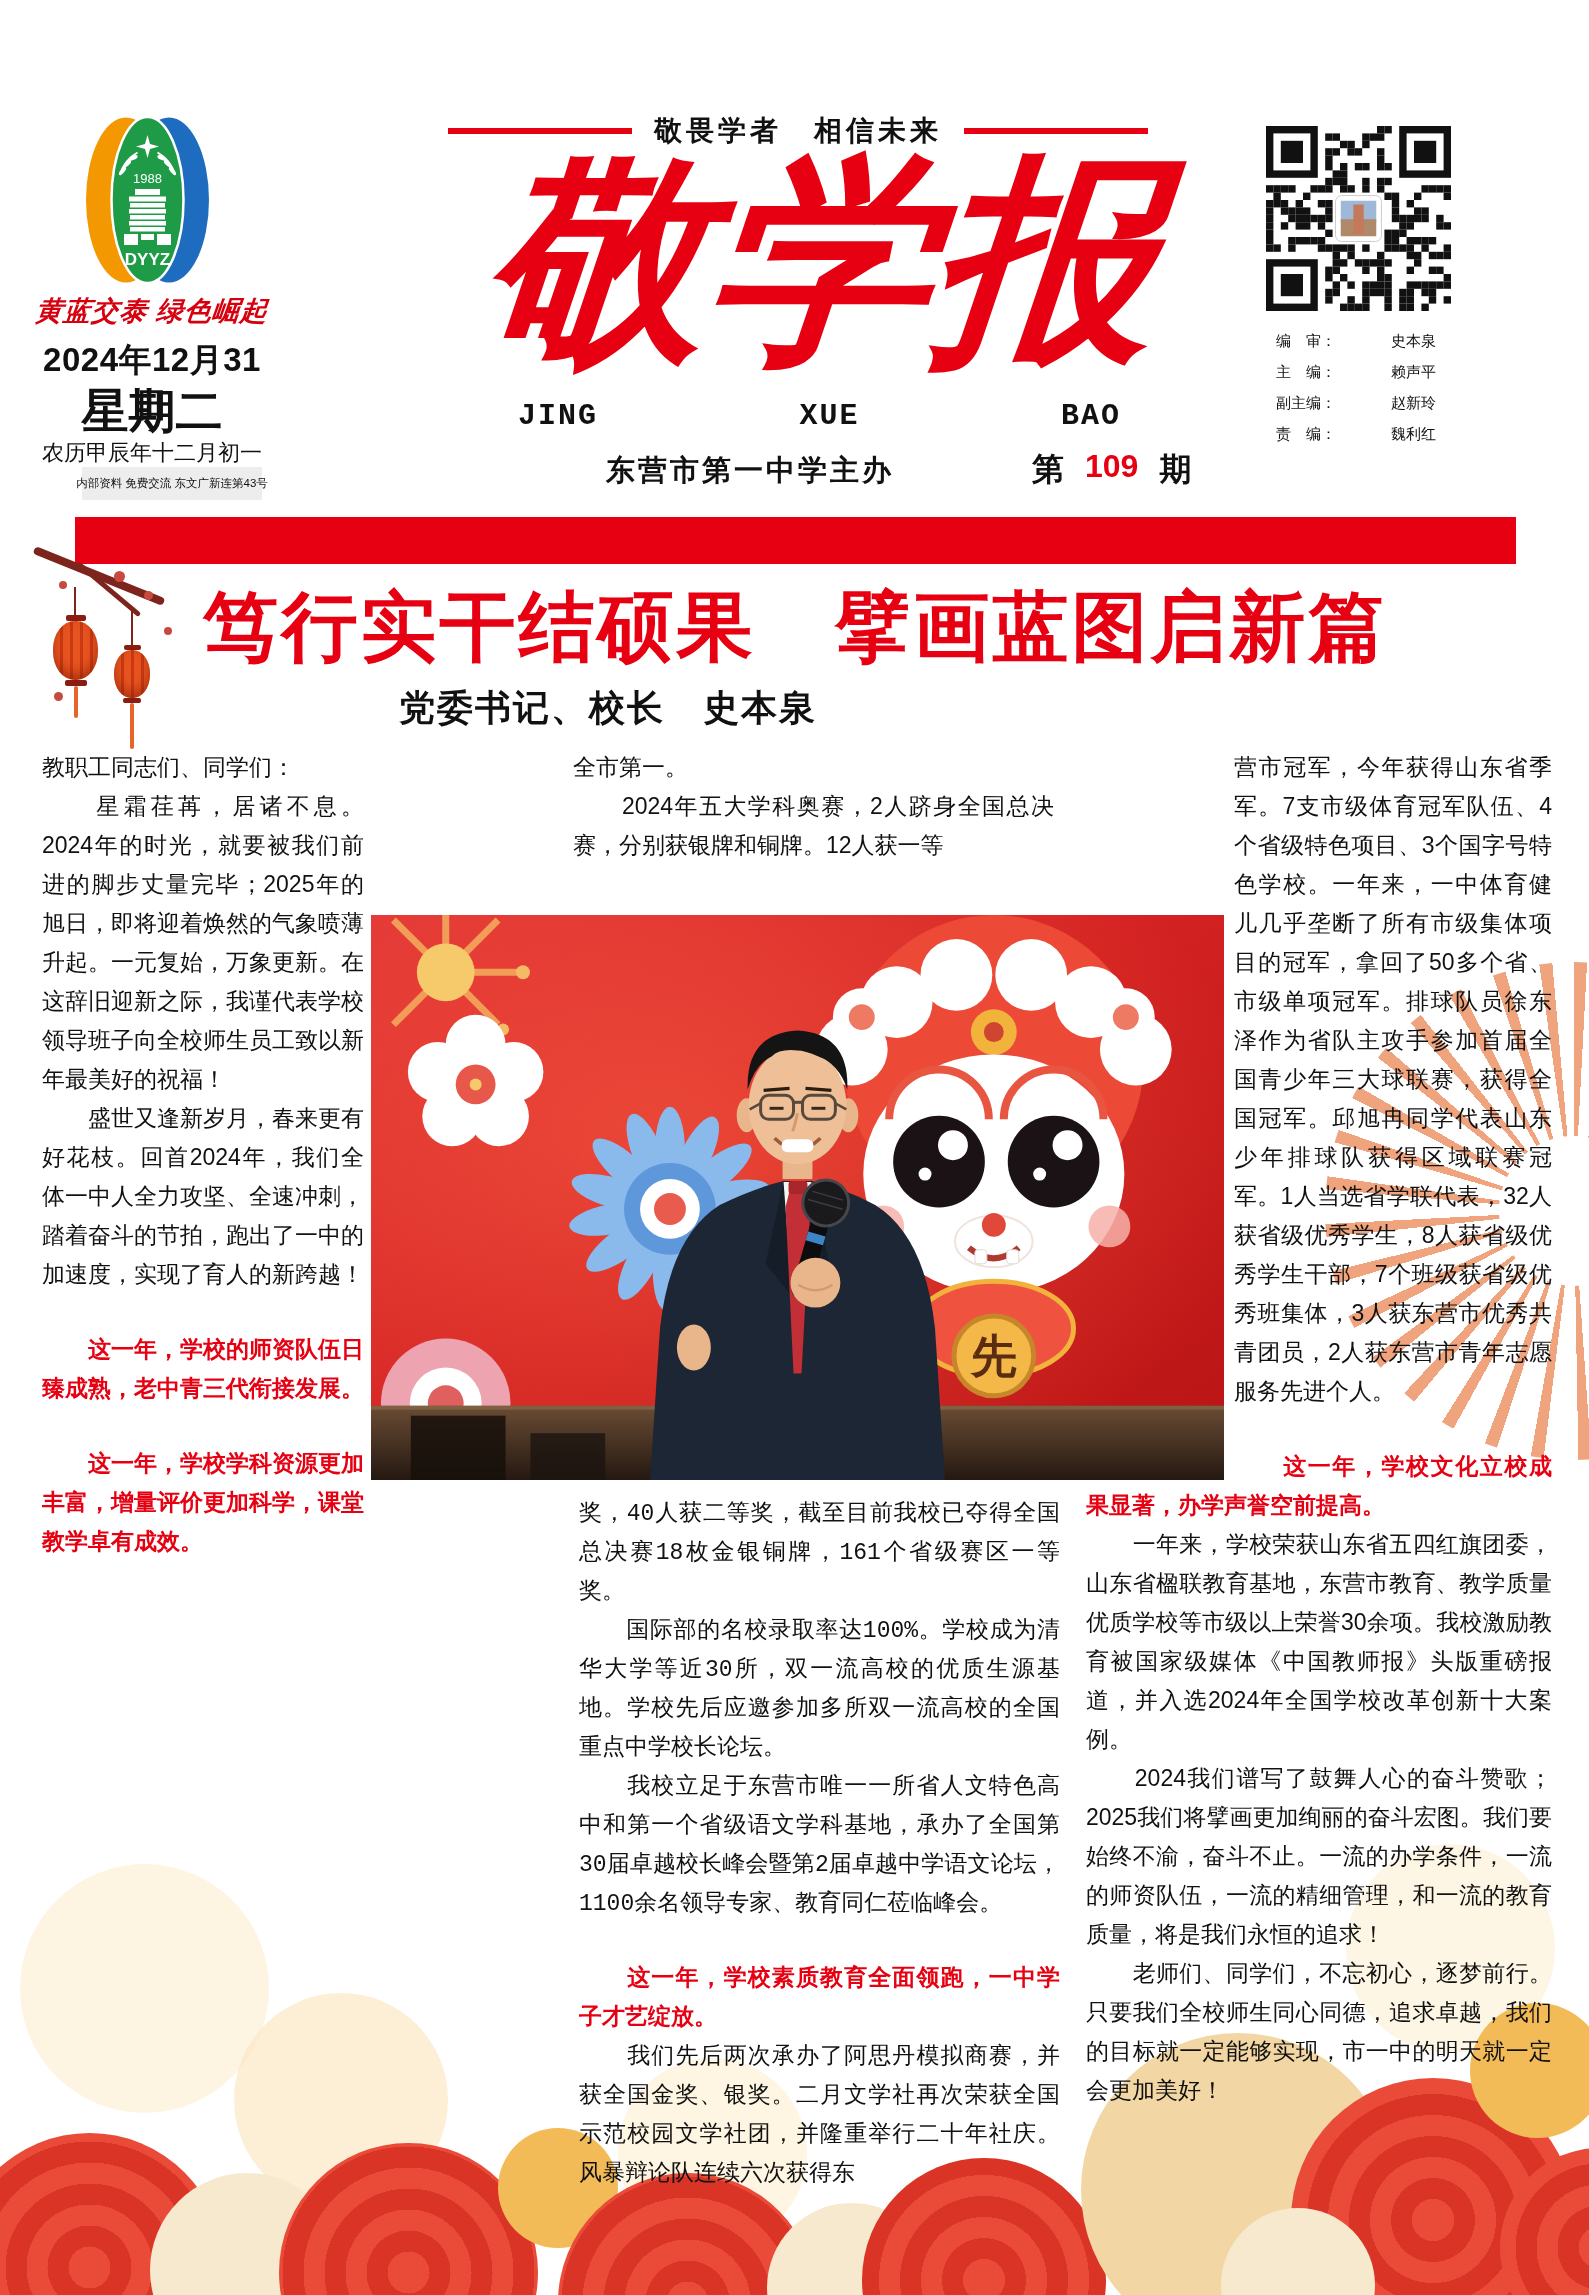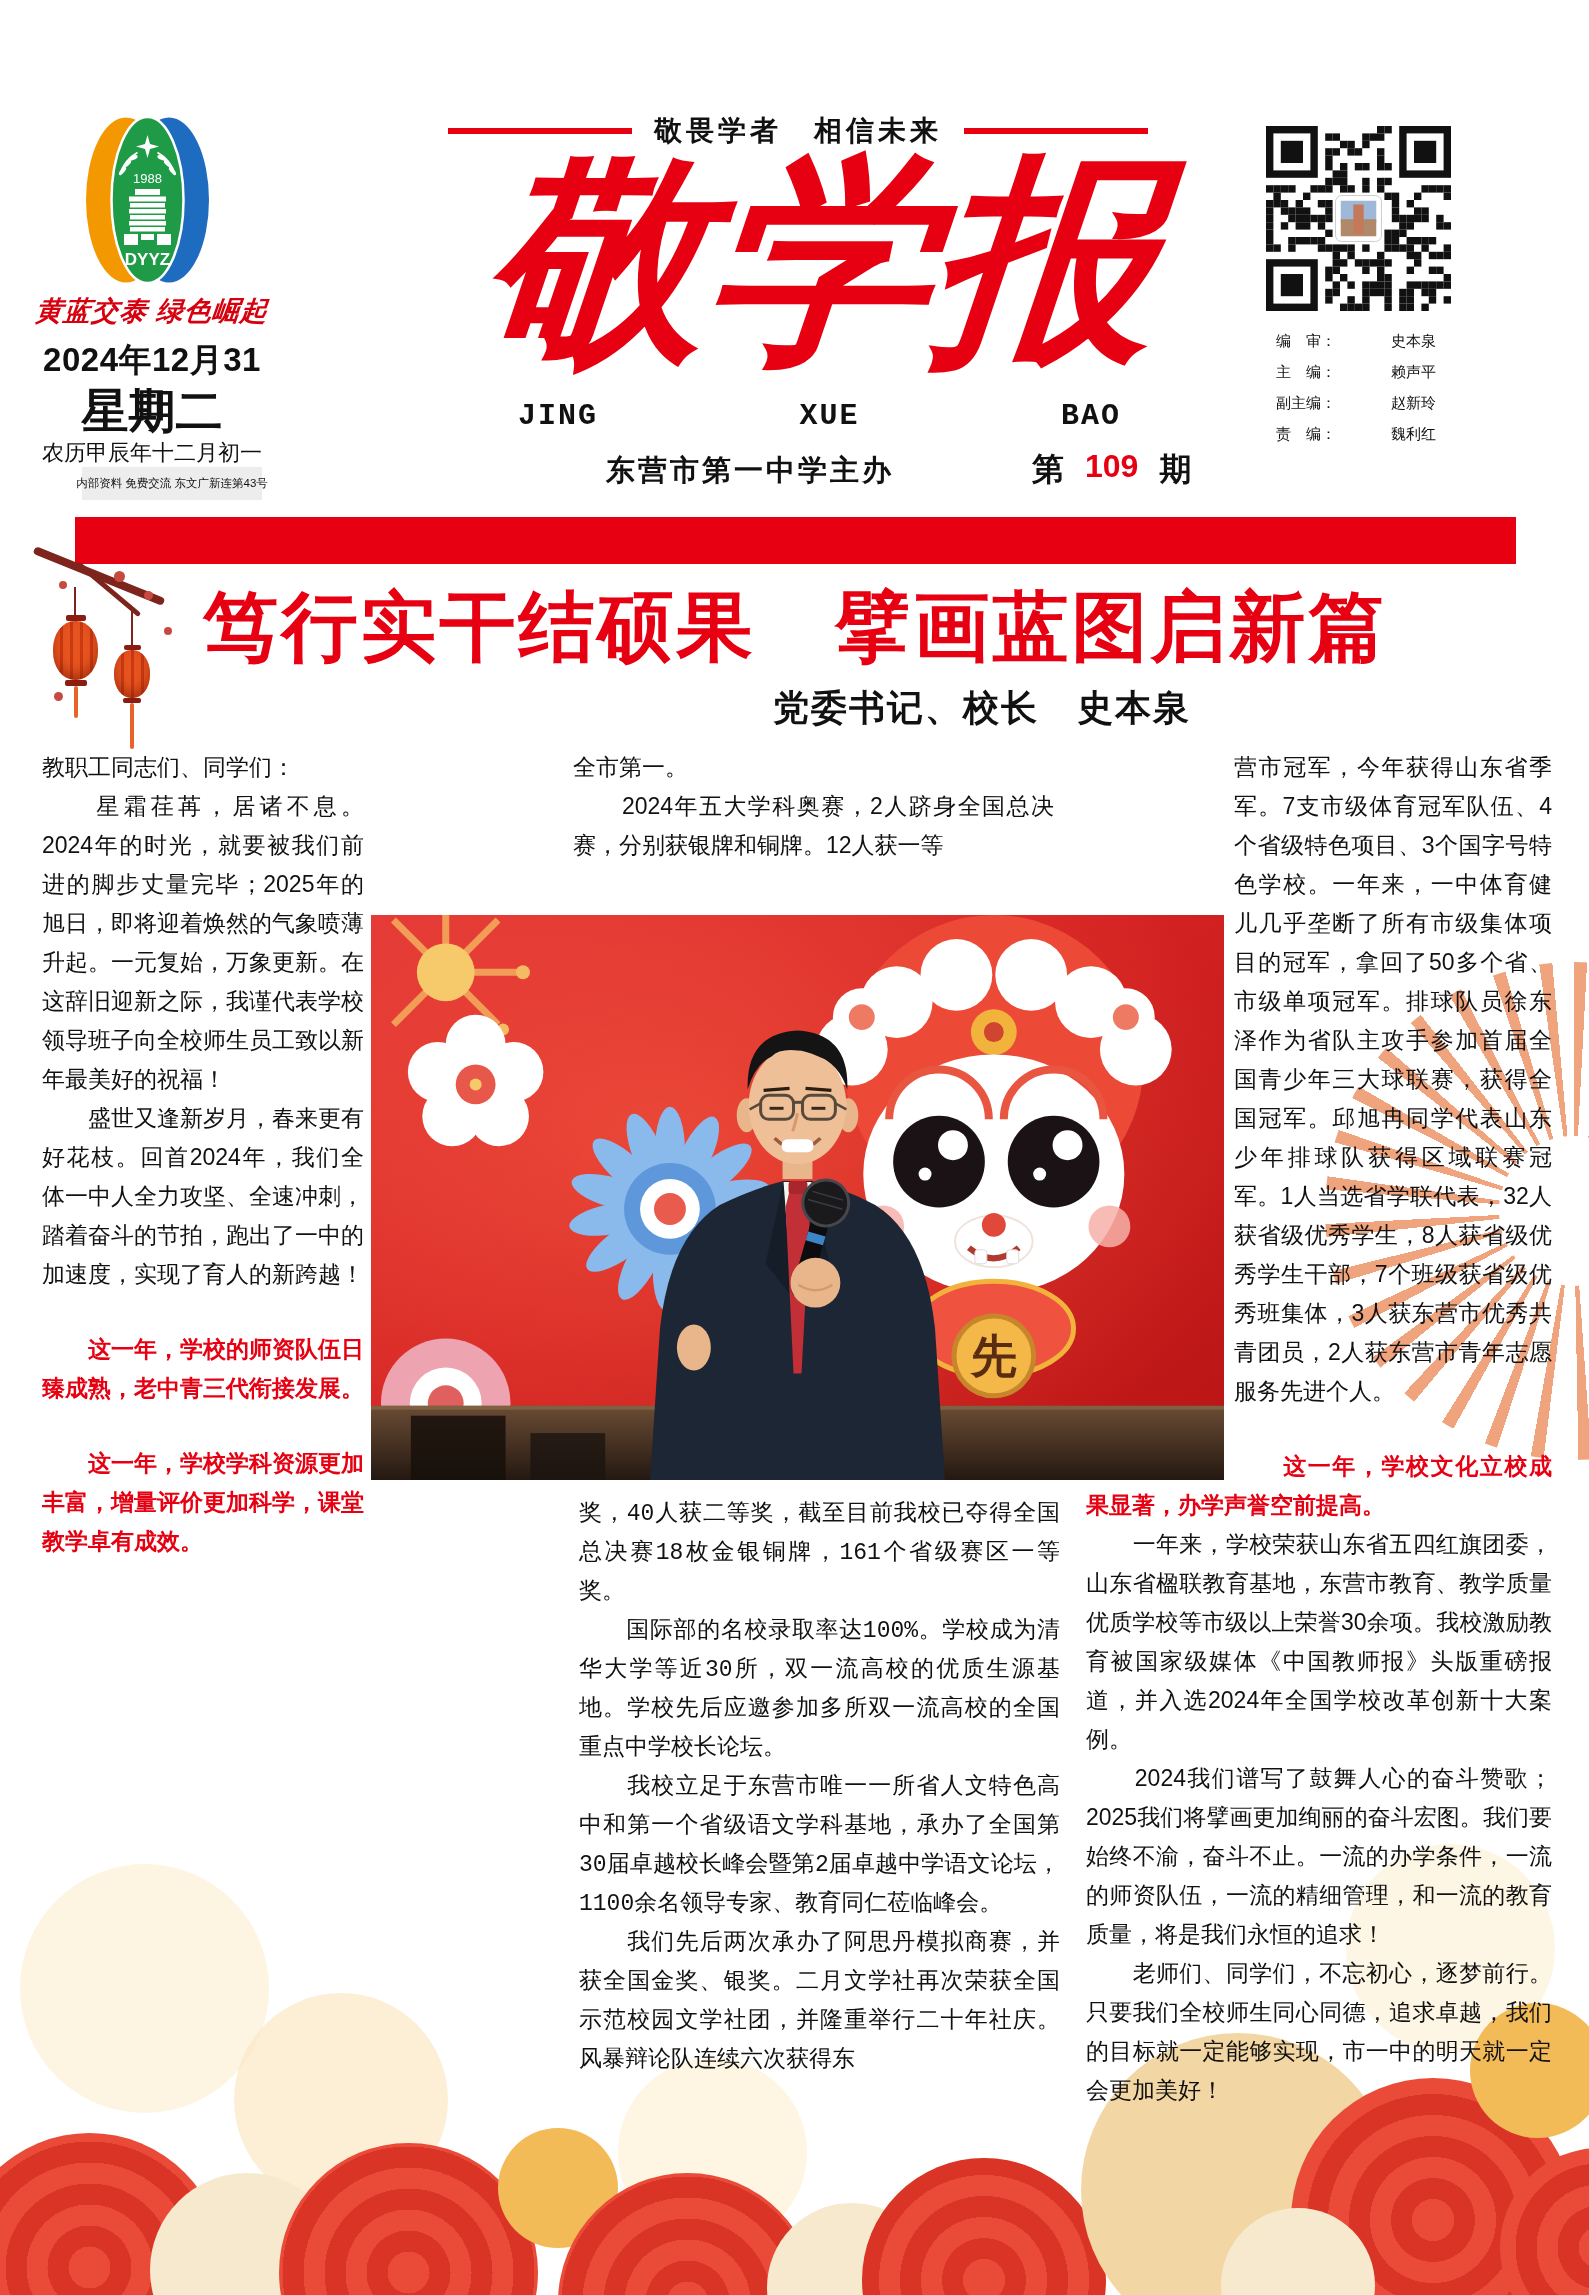--- a/index.html
+++ b/index.html
@@ -34,21 +34,21 @@
   .qr{left:1266px;top:126px;width:185px;height:185px;z-index:3;}
   .editorial{left:1276px;top:325px;z-index:3;font-size:15px;line-height:31px;}
   .editorial .row{display:flex;}
   .editorial .role{width:115px;white-space:nowrap;}
   .editorial .name{white-space:nowrap;}
 
   
   .red-bar{left:75px;top:517px;width:1441px;height:47px;background:#e60012;z-index:2;}
   .headline{left:150px;top:577px;width:1290px;text-align:center;font-size:76px;font-weight:bold;
             color:#e60012;letter-spacing:3px;white-space:nowrap;z-index:3;}
-  .subheadline{left:399px;top:684px;width:792px;text-align:right;font-size:36px;font-weight:bold;
+  .subheadline{left:399px;top:684px;width:792px;text-align:left;font-size:36px;font-weight:bold;
                letter-spacing:2px;z-index:3;}
 
   
   .lanterns{left:39px;top:567px;width:150px;height:189px;z-index:2;}
   .branch{position:absolute;background:#7d241c;border-radius:5px;}
   .blossom{position:absolute;background:#c64a3f;border-radius:50%;}
   .lantern{position:absolute;}
   .lantern .body{background:repeating-linear-gradient(90deg,#e8541f 0 7px,#c93a12 7px 10px);
                  border-radius:48%;box-shadow:inset 0 -6px 12px rgba(120,20,0,.5);}
   .lantern .cap{background:#8a1d12;border-radius:2px;margin:0 auto;}
@@ -436,20 +436,21 @@
   </div>
 
 <div id="col2a" class="col">
     <p>全市第一。</p>
     <p>　　2024年五大学科奥赛，2人跻身全国总决赛，分别获银牌和铜牌。12人获一等</p>
   </div>
 <div id="col2b" class="col">
     <p>奖，40人获二等奖，截至目前我校已夺得全国总决赛18枚金银铜牌，161个省级赛区一等奖。</p>
     <p>　　国际部的名校录取率达100%。学校成为清华大学等近30所，双一流高校的优质生源基地。学校先后应邀参加多所双一流高校的全国重点中学校长论坛。</p>
     <p>　　我校立足于东营市唯一一所省人文特色高中和第一个省级语文学科基地，承办了全国第30届卓越校长峰会暨第2届卓越中学语文论坛，1100余名领导专家、教育同仁莅临峰会。</p>
+    <p class="red">　　这一年，学校素质教育全面领跑，一中学子才艺绽放。</p>
     <p>　　我们先后两次承办了阿思丹模拟商赛，并获全国金奖、银奖。二月文学社再次荣获全国示范校园文学社团，并隆重举行二十年社庆。风暴辩论队连续六次获得东</p>
   </div>
 
 <div id="col3" class="col">
   <div class="wrap-left"></div>
 <p>营市冠军，今年获得山东省季军。7支市级体育冠军队伍、4个省级特色项目、3个国字号特色学校。一年来，一中体育健儿几乎垄断了所有市级集体项目的冠军，拿回了50多个省、市级单项冠军。排球队员徐东泽作为省队主攻手参加首届全国青少年三大球联赛，获得全国冠军。邱旭冉同学代表山东少年排球队获得区域联赛冠军。1人当选省学联代表，32人获省级优秀学生，8人获省级优秀学生干部，7个班级获省级优秀班集体，3人获东营市优秀共青团员，2人获东营市青年志愿服务先进个人。</p>
     <p class="red">　　这一年，学校文化立校成果显著，办学声誉空前提高。</p>
     <p>　　一年来，学校荣获山东省五四红旗团委，山东省楹联教育基地，东营市教育、教学质量优质学校等市级以上荣誉30余项。我校激励教育被国家级媒体《中国教师报》头版重磅报道，并入选2024年全国学校改革创新十大案例。</p>
     <p>　　2024我们谱写了鼓舞人心的奋斗赞歌；2025我们将擘画更加绚丽的奋斗宏图。我们要始终不渝，奋斗不止。一流的办学条件，一流的师资队伍，一流的精细管理，和一流的教育质量，将是我们永恒的追求！</p>
     <p>　　老师们、同学们，不忘初心，逐梦前行。只要我们全校师生同心同德，追求卓越，我们的目标就一定能够实现，市一中的明天就一定会更加美好！</p>

